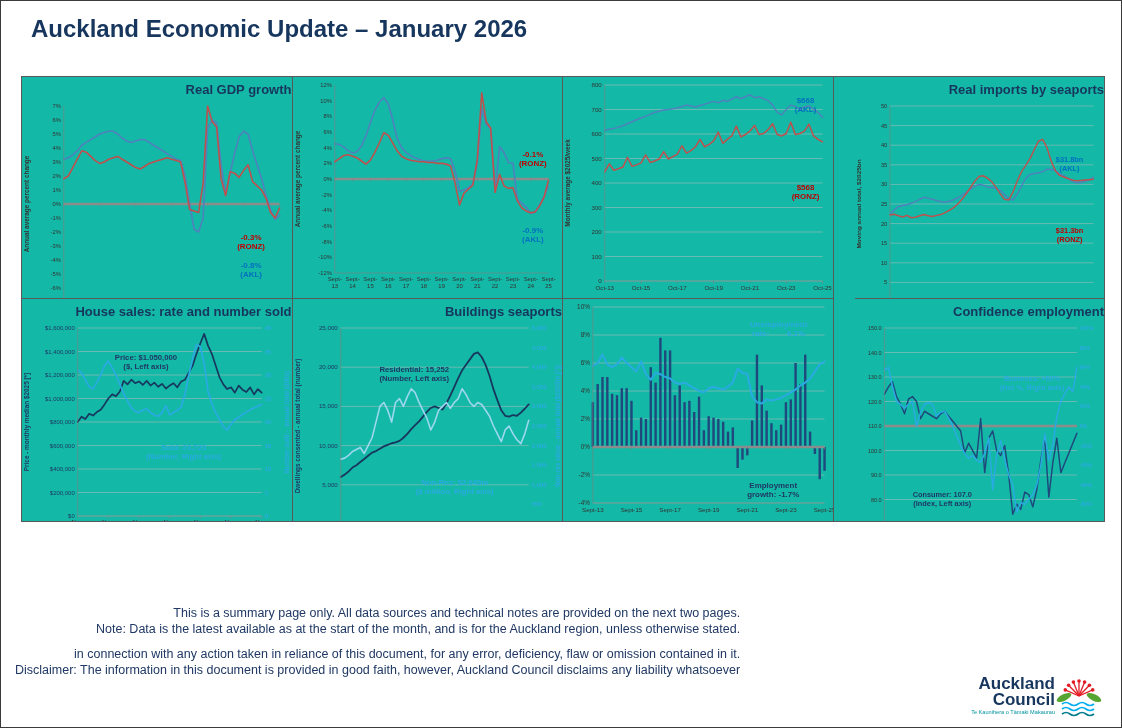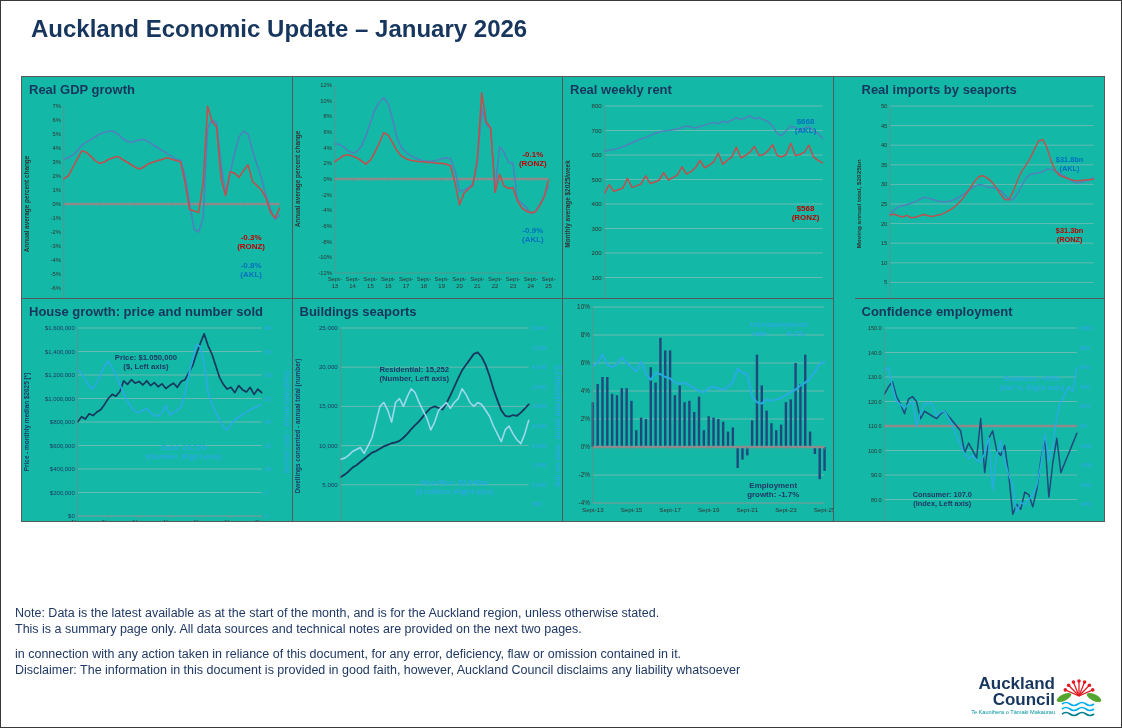--- a/index.html
+++ b/index.html
@@ -1,16 +1,16 @@
 <!DOCTYPE html>
 <html><head>
 <meta charset="utf-8">
 <style>
   html,body{margin:0;padding:0;background:#e8e8e8;font-family:"Liberation Sans",sans-serif;}
-  .page{width:1122px;height:728px;background:#fff;border:1px solid #3a3a3a;box-sizing:border-box;position:relative;overflow:hidden;}
+  .page{width:1122px;height:728px;background:#fff;border:1px solid #3a3a3a;box-sizing:border-box;position:relative;overflow:hidden;text-align:right;}
   .page-title{color:#17365D;font-size:24px;font-weight:bold;margin:0;position:absolute;left:30px;top:14px;}
   .grid{position:absolute;left:20px;top:75px;width:1084px;height:446px;display:grid;
         grid-template-columns:repeat(4,1fr);grid-template-rows:1fr 1fr;border:1px solid #595959;box-sizing:border-box;background:#14b8a6;}
   .panel{border-right:1px solid #595959;border-bottom:1px solid #595959;overflow:hidden;box-sizing:border-box;}
   .panel:nth-child(4n){border-right:none;margin-left:21px;}
   .panel:nth-child(n+5){border-bottom:none;}
   .panel-title{color:#17365D;font-weight:bold;font-size:13px;padding:4px 0 0 7px;line-height:17px;}
   svg.chart{display:block;width:100%;height:236px;}
   .notes{position:absolute;left:14px;top:604px;color:#1F3864;font-size:12.5px;line-height:1.28;}
   .notes .gap{height:9px;}
@@ -135,21 +135,20 @@
           <text x="241.19" y="89.24000000000001" font-size="8" fill="#C00000" text-anchor="middle" font-weight="bold" font-family="Liberation Sans, sans-serif" xml:space="preserve">(RONZ)</text>
           <text x="241.19" y="155.76000000000002" font-size="8" fill="#0070C0" text-anchor="middle" font-weight="bold" font-family="Liberation Sans, sans-serif" xml:space="preserve">-0.9%</text>
           <text x="241.19" y="164.76000000000002" font-size="8" fill="#0070C0" text-anchor="middle" font-weight="bold" font-family="Liberation Sans, sans-serif" xml:space="preserve">(AKL)</text>
           <rect x="70.476" y="228.3" width="14" height="2.3" rx="1" fill="#4F81BD"></rect>
           <text x="87.476" y="232" font-size="6.2" fill="#333" text-anchor="start" font-family="Liberation Sans, sans-serif" xml:space="preserve">Auckland</text>
           <rect x="122.268" y="228.3" width="14" height="2.3" rx="1" fill="#C0504D"></rect>
           <text x="139.268" y="232" font-size="6.2" fill="#333" text-anchor="start" font-family="Liberation Sans, sans-serif" xml:space="preserve">Rest of New Zealand</text>
         </svg>
     </div>
     <div class="panel">
-      <div class="panel-title">Real weekly rent</div>
       <svg class="chart" viewBox="0 0 271 236" preserveAspectRatio="none">
           <line x1="42" y1="8" x2="261" y2="8" stroke="#BFBFBF" stroke-width="0.5"></line>
           <line x1="42" y1="32.5" x2="261" y2="32.5" stroke="#BFBFBF" stroke-width="0.5"></line>
           <line x1="42" y1="57" x2="261" y2="57" stroke="#BFBFBF" stroke-width="0.5"></line>
           <line x1="42" y1="81.5" x2="261" y2="81.5" stroke="#BFBFBF" stroke-width="0.5"></line>
           <line x1="42" y1="106" x2="261" y2="106" stroke="#BFBFBF" stroke-width="0.5"></line>
           <line x1="42" y1="130.5" x2="261" y2="130.5" stroke="#BFBFBF" stroke-width="0.5"></line>
           <line x1="42" y1="155" x2="261" y2="155" stroke="#BFBFBF" stroke-width="0.5"></line>
           <line x1="42" y1="179.5" x2="261" y2="179.5" stroke="#BFBFBF" stroke-width="0.5"></line>
           <line x1="42" y1="204" x2="261" y2="204" stroke="#BFBFBF" stroke-width="0.5"></line>
@@ -239,21 +238,21 @@
           <text x="233.06" y="72.72" font-size="8" fill="#0070C0" text-anchor="middle" font-weight="bold" font-family="Liberation Sans, sans-serif" xml:space="preserve">(AKL)</text>
           <text x="233.06" y="134.51999999999998" font-size="8" fill="#C00000" text-anchor="middle" font-weight="bold" font-family="Liberation Sans, sans-serif" xml:space="preserve">$31.3bn</text>
           <text x="233.06" y="143.51999999999998" font-size="8" fill="#C00000" text-anchor="middle" font-weight="bold" font-family="Liberation Sans, sans-serif" xml:space="preserve">(RONZ)</text>
           <rect x="70.476" y="228.3" width="14" height="2.3" rx="1" fill="#4F81BD"></rect>
           <text x="87.476" y="232" font-size="6.2" fill="#333" text-anchor="start" font-family="Liberation Sans, sans-serif" xml:space="preserve">Auckland</text>
           <rect x="122.268" y="228.3" width="14" height="2.3" rx="1" fill="#C0504D"></rect>
           <text x="139.268" y="232" font-size="6.2" fill="#333" text-anchor="start" font-family="Liberation Sans, sans-serif" xml:space="preserve">Rest of New Zealand</text>
         </svg>
     </div>
     <div class="panel">
-      <div class="panel-title">House growth: price and number sold</div>
+      <div class="panel-title">House sales: rate and number sold</div>
       <svg class="chart" viewBox="0 0 271 236" preserveAspectRatio="none">
           <line x1="56" y1="8" x2="241" y2="8" stroke="#BFBFBF" stroke-width="0.5"></line>
           <line x1="56" y1="31.5" x2="241" y2="31.5" stroke="#BFBFBF" stroke-width="0.5"></line>
           <line x1="56" y1="55" x2="241" y2="55" stroke="#BFBFBF" stroke-width="0.5"></line>
           <line x1="56" y1="78.5" x2="241" y2="78.5" stroke="#BFBFBF" stroke-width="0.5"></line>
           <line x1="56" y1="102" x2="241" y2="102" stroke="#BFBFBF" stroke-width="0.5"></line>
           <line x1="56" y1="125.5" x2="241" y2="125.5" stroke="#BFBFBF" stroke-width="0.5"></line>
           <line x1="56" y1="149" x2="241" y2="149" stroke="#BFBFBF" stroke-width="0.5"></line>
           <line x1="56" y1="172.5" x2="241" y2="172.5" stroke="#BFBFBF" stroke-width="0.5"></line>
           <line x1="56" y1="196" x2="241" y2="196" stroke="#BFBFBF" stroke-width="0.5"></line>
@@ -518,22 +517,22 @@
           <text x="94.85" y="186" font-size="8" fill="#1F3864" text-anchor="middle" font-weight="bold" font-family="Liberation Sans, sans-serif" xml:space="preserve">(Index, Left axis)</text>
           <rect x="29.552000000000007" y="228.3" width="14" height="2.3" rx="1" fill="#1F497D"></rect>
           <text x="46.55200000000001" y="232" font-size="5.6" fill="#333" text-anchor="start" font-family="Liberation Sans, sans-serif" xml:space="preserve">Consumer confidence (LHS Index)</text>
           <rect x="145.824" y="228.3" width="14" height="2.3" rx="1" fill="#29ABE2"></rect>
           <text x="162.824" y="232" font-size="5.6" fill="#333" text-anchor="start" font-family="Liberation Sans, sans-serif" xml:space="preserve">Business confidence (RHS %)</text>
         </svg>
     </div>
   </div>
 
   <div class="notes">
+    <div>This is a summary page only. All data sources and technical notes are provided on the next two pages.</div>
     <div>Note: Data is the latest available as at the start of the month, and is for the Auckland region, unless otherwise stated.</div>
-    <div>This is a summary page only. All data sources and technical notes are provided on the next two pages.</div>
     <div class="gap"></div>
     <div>in connection with any action taken in reliance of this document, for any error, deficiency, flaw or omission contained in it.</div>
     <div>Disclaimer: The information in this document is provided in good faith, however, Auckland Council disclaims any liability whatsoever</div>
   </div>
 
   <div class="logo">
     <svg width="160" height="50" viewBox="0 0 160 50">
       <g>
         <g stroke="#E31B23" stroke-width="1.3" fill="none">
           <line x1="128" y1="27" x2="114.3" y2="20.9"></line>

